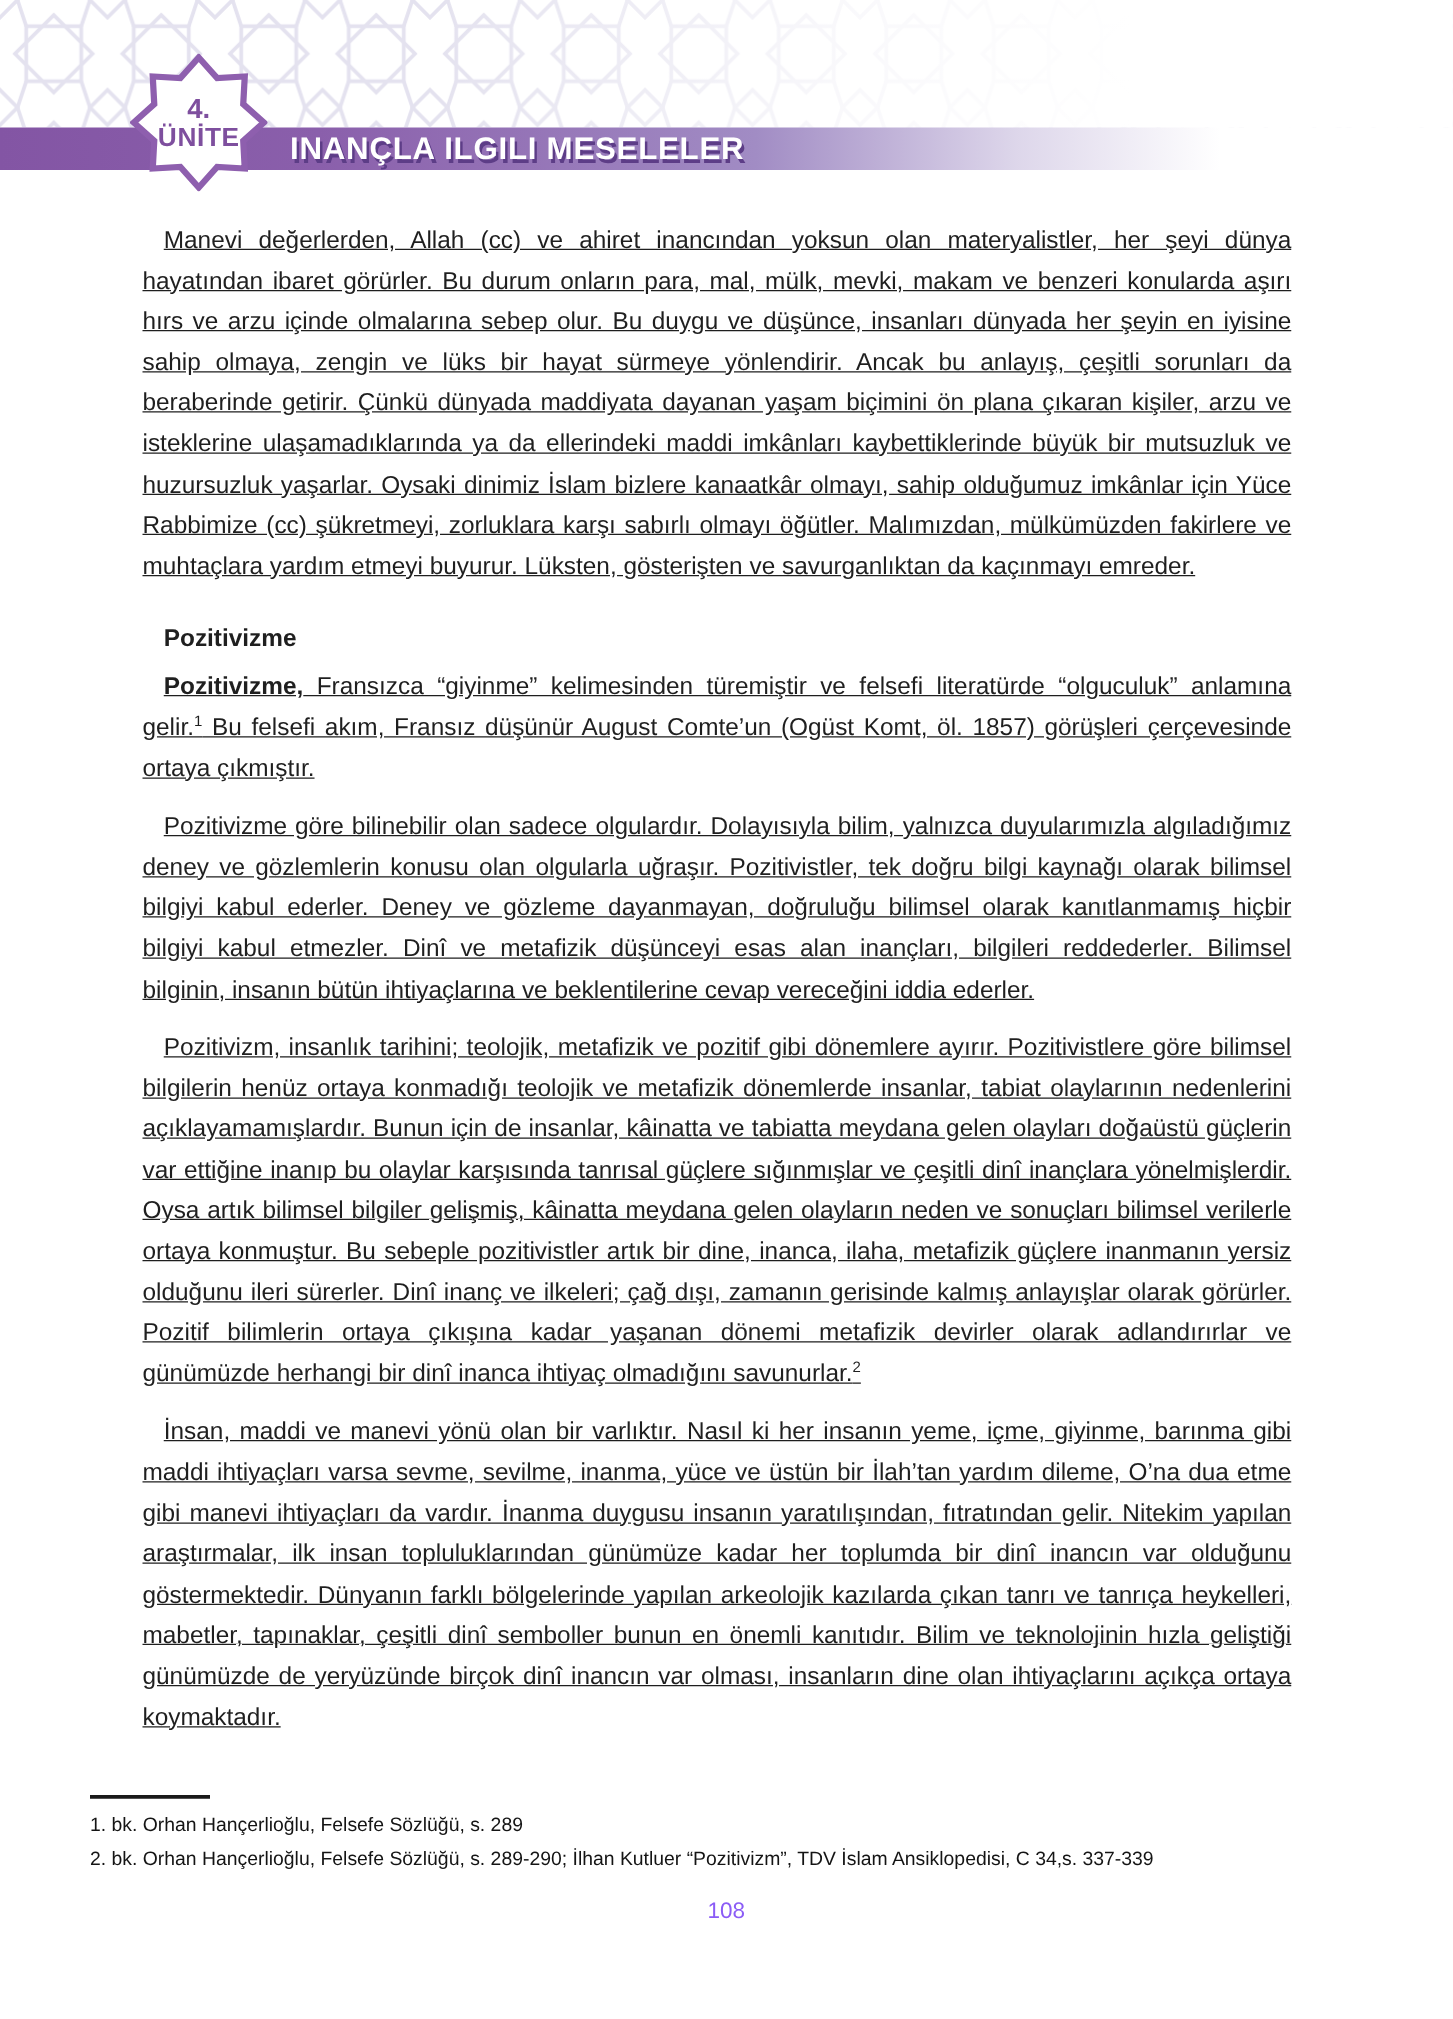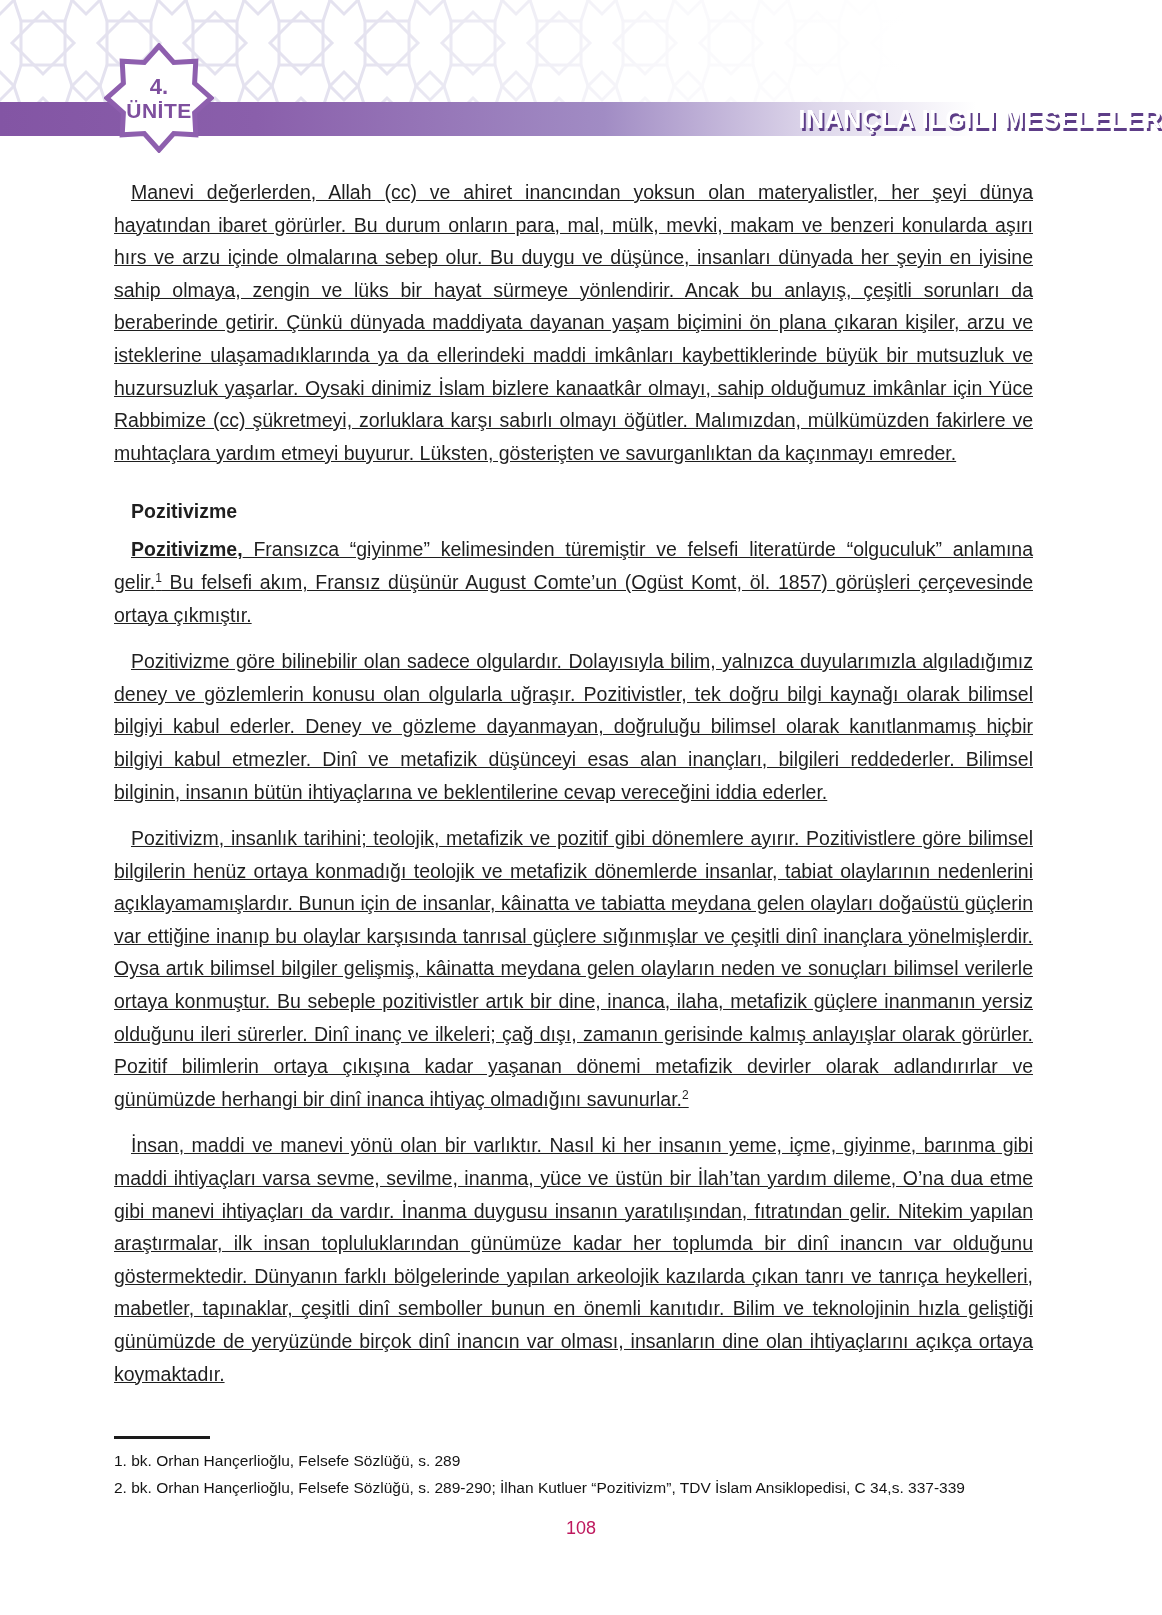--- a/index.html
+++ b/index.html
@@ -28,21 +28,20 @@
   }
   .unit-title-bar{
     position:absolute;top:102px;left:0;height:34px;width:100%;
     background:linear-gradient(90deg,var(--bar-gradient-start) 0%,#8a5fab 22%,#a18cc4 52%,rgba(166,148,201,.38) 70%,rgba(255,255,255,0) 84%);
   }
   .unit-title-bar .bar-title{
     display:block;padding-left:232px;line-height:34px;
     font-size:25px;font-weight:bold;letter-spacing:.6px;color:#fff;
     text-shadow:2px 3px 0 var(--title-shadow);
     white-space:nowrap;
-    text-align:right;
   }
   .unit-badge{position:absolute;left:104px;top:43px;width:110px;height:110px;}
   .badge-star{fill:#ffffff;stroke:var(--badge-outline);stroke-width:5;stroke-linejoin:miter;}
   .badge-text{
     position:absolute;inset:0;display:flex;flex-direction:column;
     align-items:center;justify-content:center;padding-top:2px;
     color:var(--accent-purple);font-weight:bold;text-align:center;
   }
   .badge-number{font-size:22px;line-height:24px;}
   .badge-label{font-size:21px;line-height:24px;letter-spacing:.5px;}
@@ -51,30 +50,30 @@
   .page-body p{
     text-align:justify;text-indent:17px;
     font-size:19.5px;line-height:32.6px;margin:0 0 14px;text-decoration:underline;
   }
   .page-body h3{
     font-size:19.5px;line-height:33px;font-weight:bold;
     margin:26px 0 5px;text-indent:17px;
   }
   .page-body sup{font-size:12px;line-height:0;}
   
-  .footnotes{width:960px;margin:46px 0 0 114px;}
+  .footnotes{width:960px;margin:46px 0 0 72px;}
   .footnote-rule{width:96px;border-top:3px solid #1a1a1a;margin-bottom:8px;}
   .footnotes li{
     list-style:none;font-size:15.5px;line-height:27px;color:#141414;
     white-space:nowrap;
   }
   
   .page-number{
     position:absolute;left:0;width:100%;top:1518px;
-    text-align:center;font-size:18px;color:#be185d;
+    text-align:center;font-size:18px;color:#8b5cf6;
   }
 </style>
 </head>
 <body>
 
 <header class="page-header">
   <div class="pattern-wrap">
     <svg width="1162" height="102" xmlns="http://www.w3.org/2000/svg" aria-hidden="true">
       <defs>
         <pattern id="geopat" width="86" height="86" patternUnits="userSpaceOnUse">

